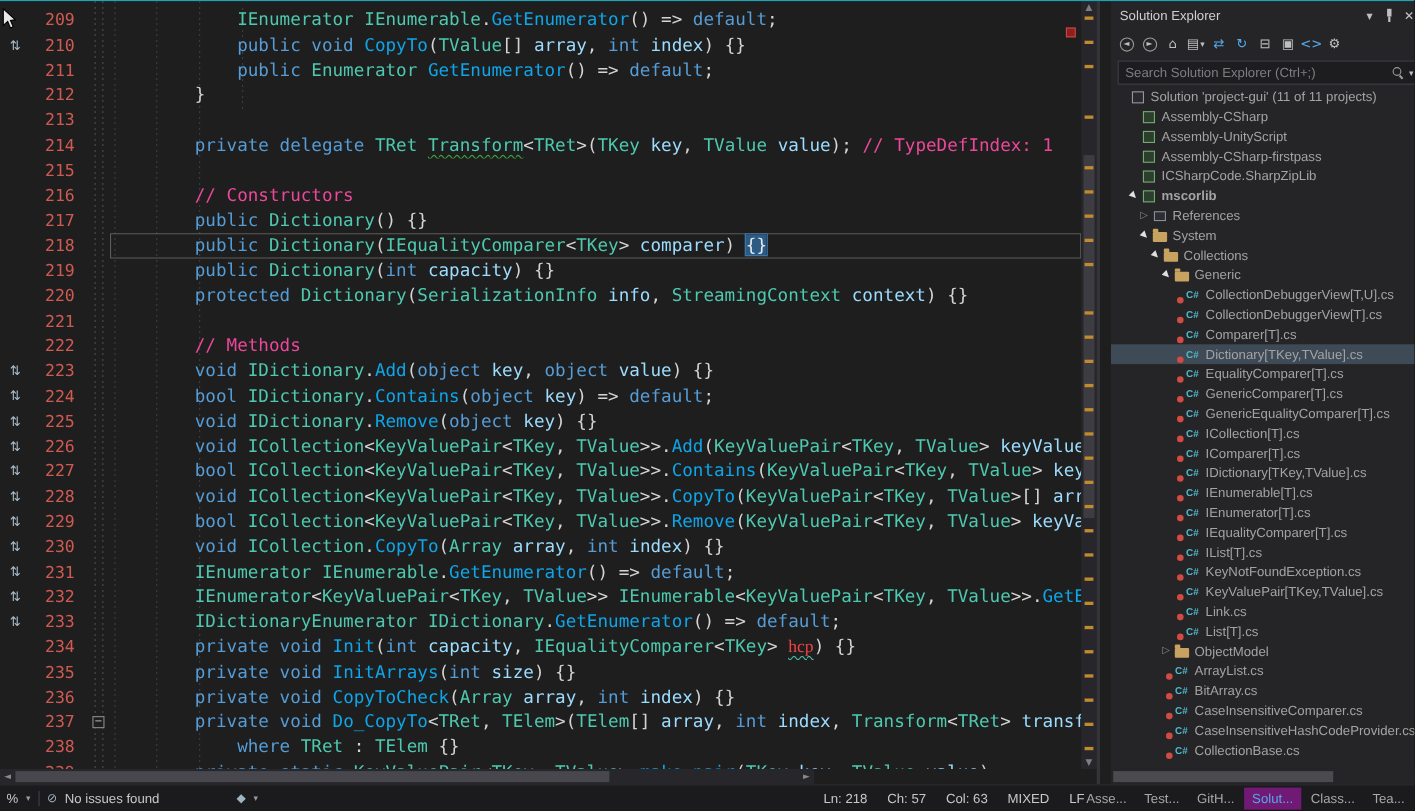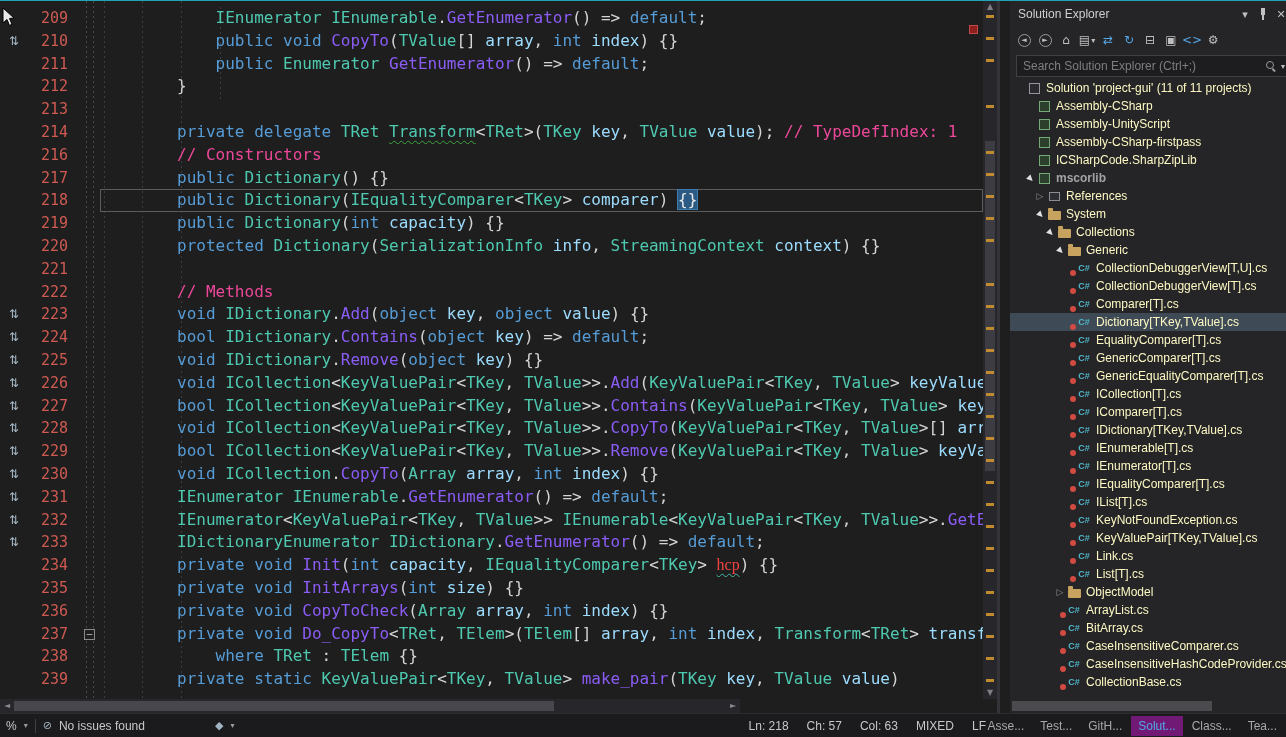--- a/index.html
+++ b/index.html
@@ -18,21 +18,21 @@
   .iguide { position:absolute; width:1px; z-index:1;
             background-image:repeating-linear-gradient(to bottom,#3C3C44 0 2px,transparent 2px 5px); }
   .crow { display:flex; height:22.8px; line-height:22.8px; position:relative; z-index:2; }
   .gutter { width:28px; flex:none; text-align:center; color:#A9BCCB; font-size:12px; font-family:"DejaVu Sans",sans-serif; }
   .lnum { width:52px; flex:none; text-align:right; padding-right:12px; color:#CE5A52; font-size:15px; }
   .outline { width:20px; flex:none; position:relative; }
   .obox { position:absolute; left:4px; top:6px; width:11px; height:11px; border:1px solid #8A8A8A; background:#1E1E1E;
           color:#C8C8C8; font-size:9px; line-height:9px; text-align:center; font-family:"DejaVu Sans",sans-serif; }
   .codetext { flex:1; white-space:pre; overflow:hidden; color:#D4D4D4; }
   .crow.current .codetext { box-shadow:inset 0 0 0 1px #5C5C5E; }
-  .tk-k{color:#569CD6}.tk-t{color:#4EC9B0}.tk-m{color:#8b5cf6}.tk-v{color:#9CDCFE}
+  .tk-k{color:#569CD6}.tk-t{color:#4EC9B0}.tk-m{color:#0ea5e9}.tk-v{color:#9CDCFE}
   .tk-o{color:#D4D4D4}.tk-c{color:#ec4899}
   .tk-ts{color:#4EC9B0;text-decoration:underline wavy #3FA33F 1px;text-underline-offset:3px;}
   .tk-vs{color:#ef4444;text-decoration:underline wavy #49B8A8 1px;text-underline-offset:3px;font-family:Liberation Serif, serif;}
   .tk-sl{color:#E9E9E9;background:#2B5B84;box-shadow:0 0 0 1px #3F7CAE;}
   .cursor-svg { position:absolute; left:2px; top:6px; z-index:40; }
   .health { position:absolute; left:969px; top:24px; width:9px; height:9px; background:#8E1F1F; border:1px solid #C14949; z-index:5;}
 
   .vscroll { position:absolute; left:983px; top:0; width:14px; height:698px; background:#27272B; }
   .vs-arrow { position:absolute; left:0; width:14px; height:12px; color:#7E7E82; font-size:8px; text-align:center; line-height:12px; font-family:"DejaVu Sans",sans-serif;}
   .vthumb { position:absolute; left:2px; width:10px; top:140px; height:330px; background:#3C3C42; }
@@ -70,21 +70,21 @@
   .arrow { width:12px; flex:none; text-align:center; font-size:9px; color:#8E8E8E; font-family:"DejaVu Sans",sans-serif; }
   .tri { display:inline-block; transform:rotate(-45deg); font-size:8px; color:#E0E0E0; }
   .ticon { width:16px; flex:none; position:relative; display:flex; justify-content:center; align-items:center; }
   .dot { position:absolute; left:-6px; top:6px; width:6px; height:6px; border-radius:50%; background:#D14B42; }
   .i-solution { width:11px; height:11px; border:1px solid #9595A0; background:#2A2A2E; }
   .i-project  { width:11px; height:11px; border:1px solid #74A874; background:#2C3F2C; }
   .i-references { width:11px; height:9px; border:1px solid #8C8C96; background:#2D2D34; }
   .i-folder { width:13px; height:9px; background:#C8A35F; border-radius:1px; position:relative; margin-top:2px; }
   .i-folder::before { content:""; position:absolute; top:-3px; left:0; width:5px; height:3px; background:#C8A35F; border-radius:1px 1px 0 0; }
   .i-csharp { color:#4FB6C9; font-size:9px; font-weight:bold; line-height:1; }
-  .tlabel { margin-left:4px; color:#fef9c3; }
+  .tlabel { margin-left:4px; color:#a3a3a3; }
   .tlabel.b { font-weight:bold; color:#a3a3a3;text-align:center; }
   .se-vscroll { position:absolute; right:0; top:78px; width:9px; bottom:14px; background:#2D2D30; }
   .se-vthumb { position:absolute; left:1px; width:7px; top:14px; height:230px; background:#55555A; }
   .se-varrow { position:absolute; left:0; width:9px; height:10px; text-align:center; font-size:6px; color:#8A8A8E; line-height:10px; font-family:"DejaVu Sans",sans-serif;}
   .se-hscroll { position:absolute; left:0; bottom:0; right:9px; height:14px; background:#252528; }
   .se-hthumb { position:absolute; left:2px; top:2px; width:200px; height:10px; background:#4A4A4F; }
 
   
   .statusbar { position:absolute; left:0; top:713px; width:1286px; height:24px; background:#1B1B1E;
                border-top:1px solid #2D2D30; color:#C8C8C8; font-size:12px; display:flex; align-items:center; }
@@ -138,20 +138,26 @@
           <div class="gutter"></div>
           <div class="lnum">213</div>
           <div class="outline"></div>
           <div class="codetext"></div>
         </div>
         <div class="crow">
           <div class="gutter"></div>
           <div class="lnum">214</div>
           <div class="outline"></div>
           <div class="codetext"><span class="tk-o">        </span><span class="tk-k">private</span><span class="tk-o"> </span><span class="tk-k">delegate</span><span class="tk-o"> </span><span class="tk-t">TRet</span><span class="tk-o"> </span><span class="tk-ts">Transform</span><span class="tk-o">&lt;</span><span class="tk-t">TRet</span><span class="tk-o">&gt;(</span><span class="tk-t">TKey</span><span class="tk-o"> </span><span class="tk-v">key</span><span class="tk-o">, </span><span class="tk-t">TValue</span><span class="tk-o"> </span><span class="tk-v">value</span><span class="tk-o">); </span><span class="tk-c">// TypeDefIndex: 1</span></div>
+        </div>
+        <div class="crow">
+          <div class="gutter"></div>
+          <div class="lnum">215</div>
+          <div class="outline"></div>
+          <div class="codetext"></div>
         </div>
         <div class="crow">
           <div class="gutter"></div>
           <div class="lnum">216</div>
           <div class="outline"></div>
           <div class="codetext"><span class="tk-o">        </span><span class="tk-c">// Constructors</span></div>
         </div>
         <div class="crow">
           <div class="gutter"></div>
           <div class="lnum">217</div>

